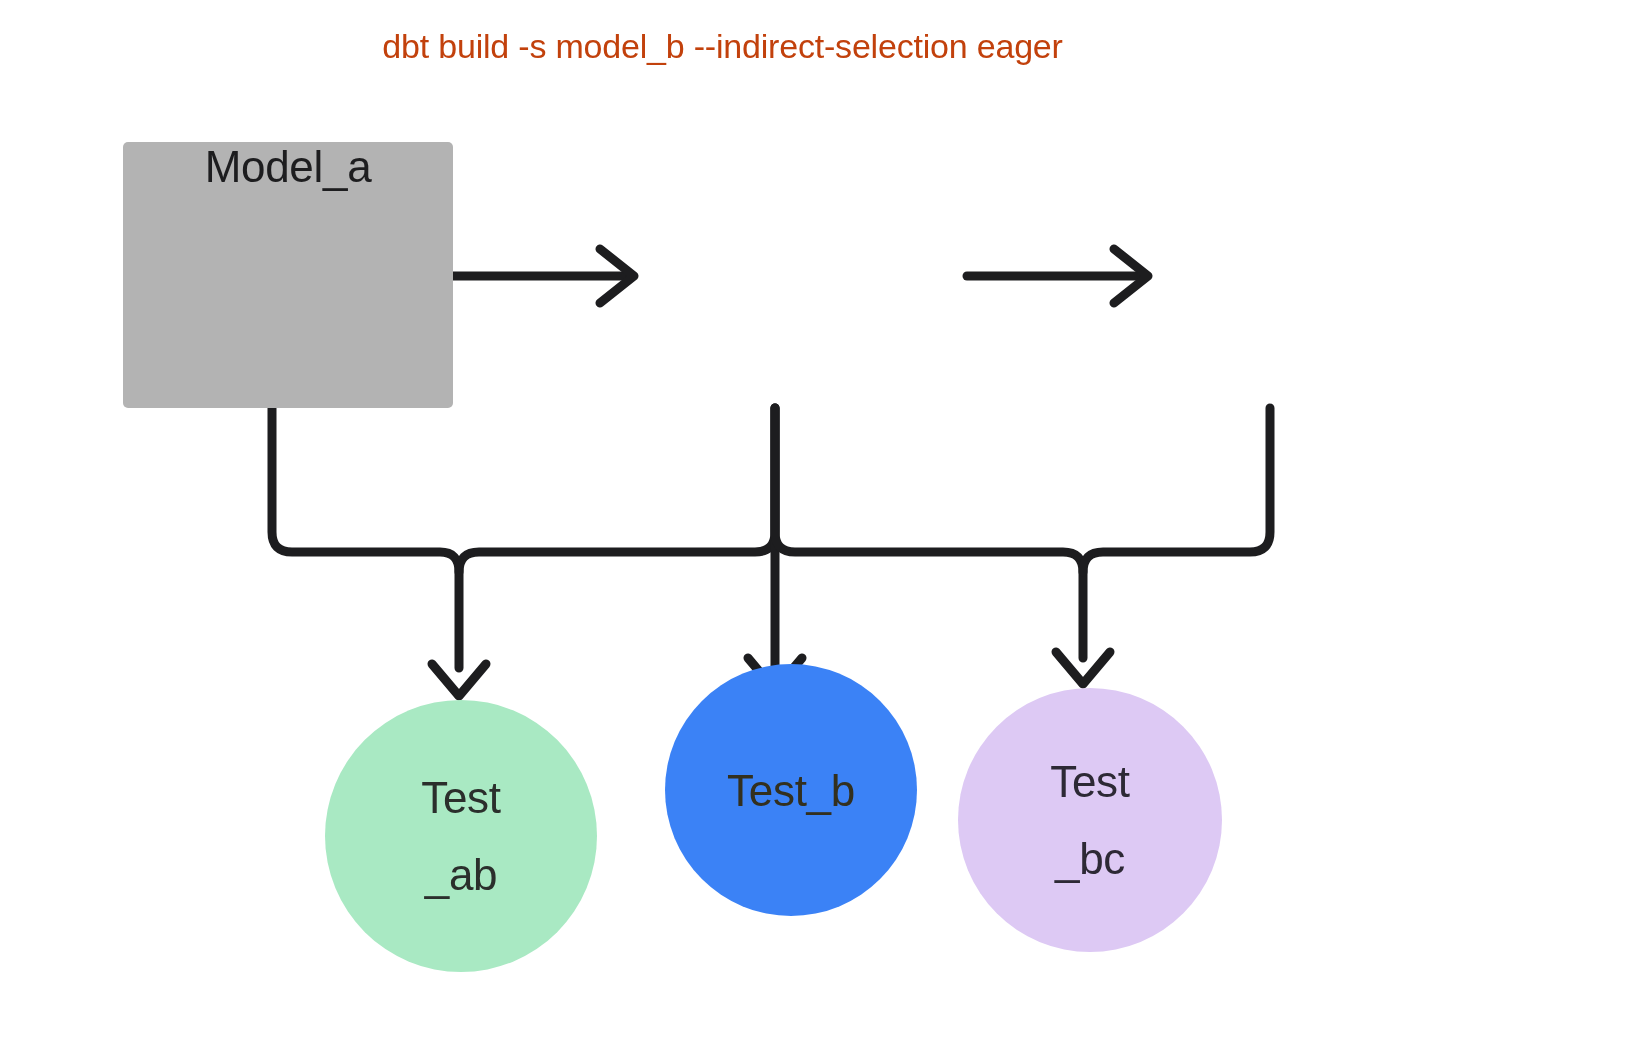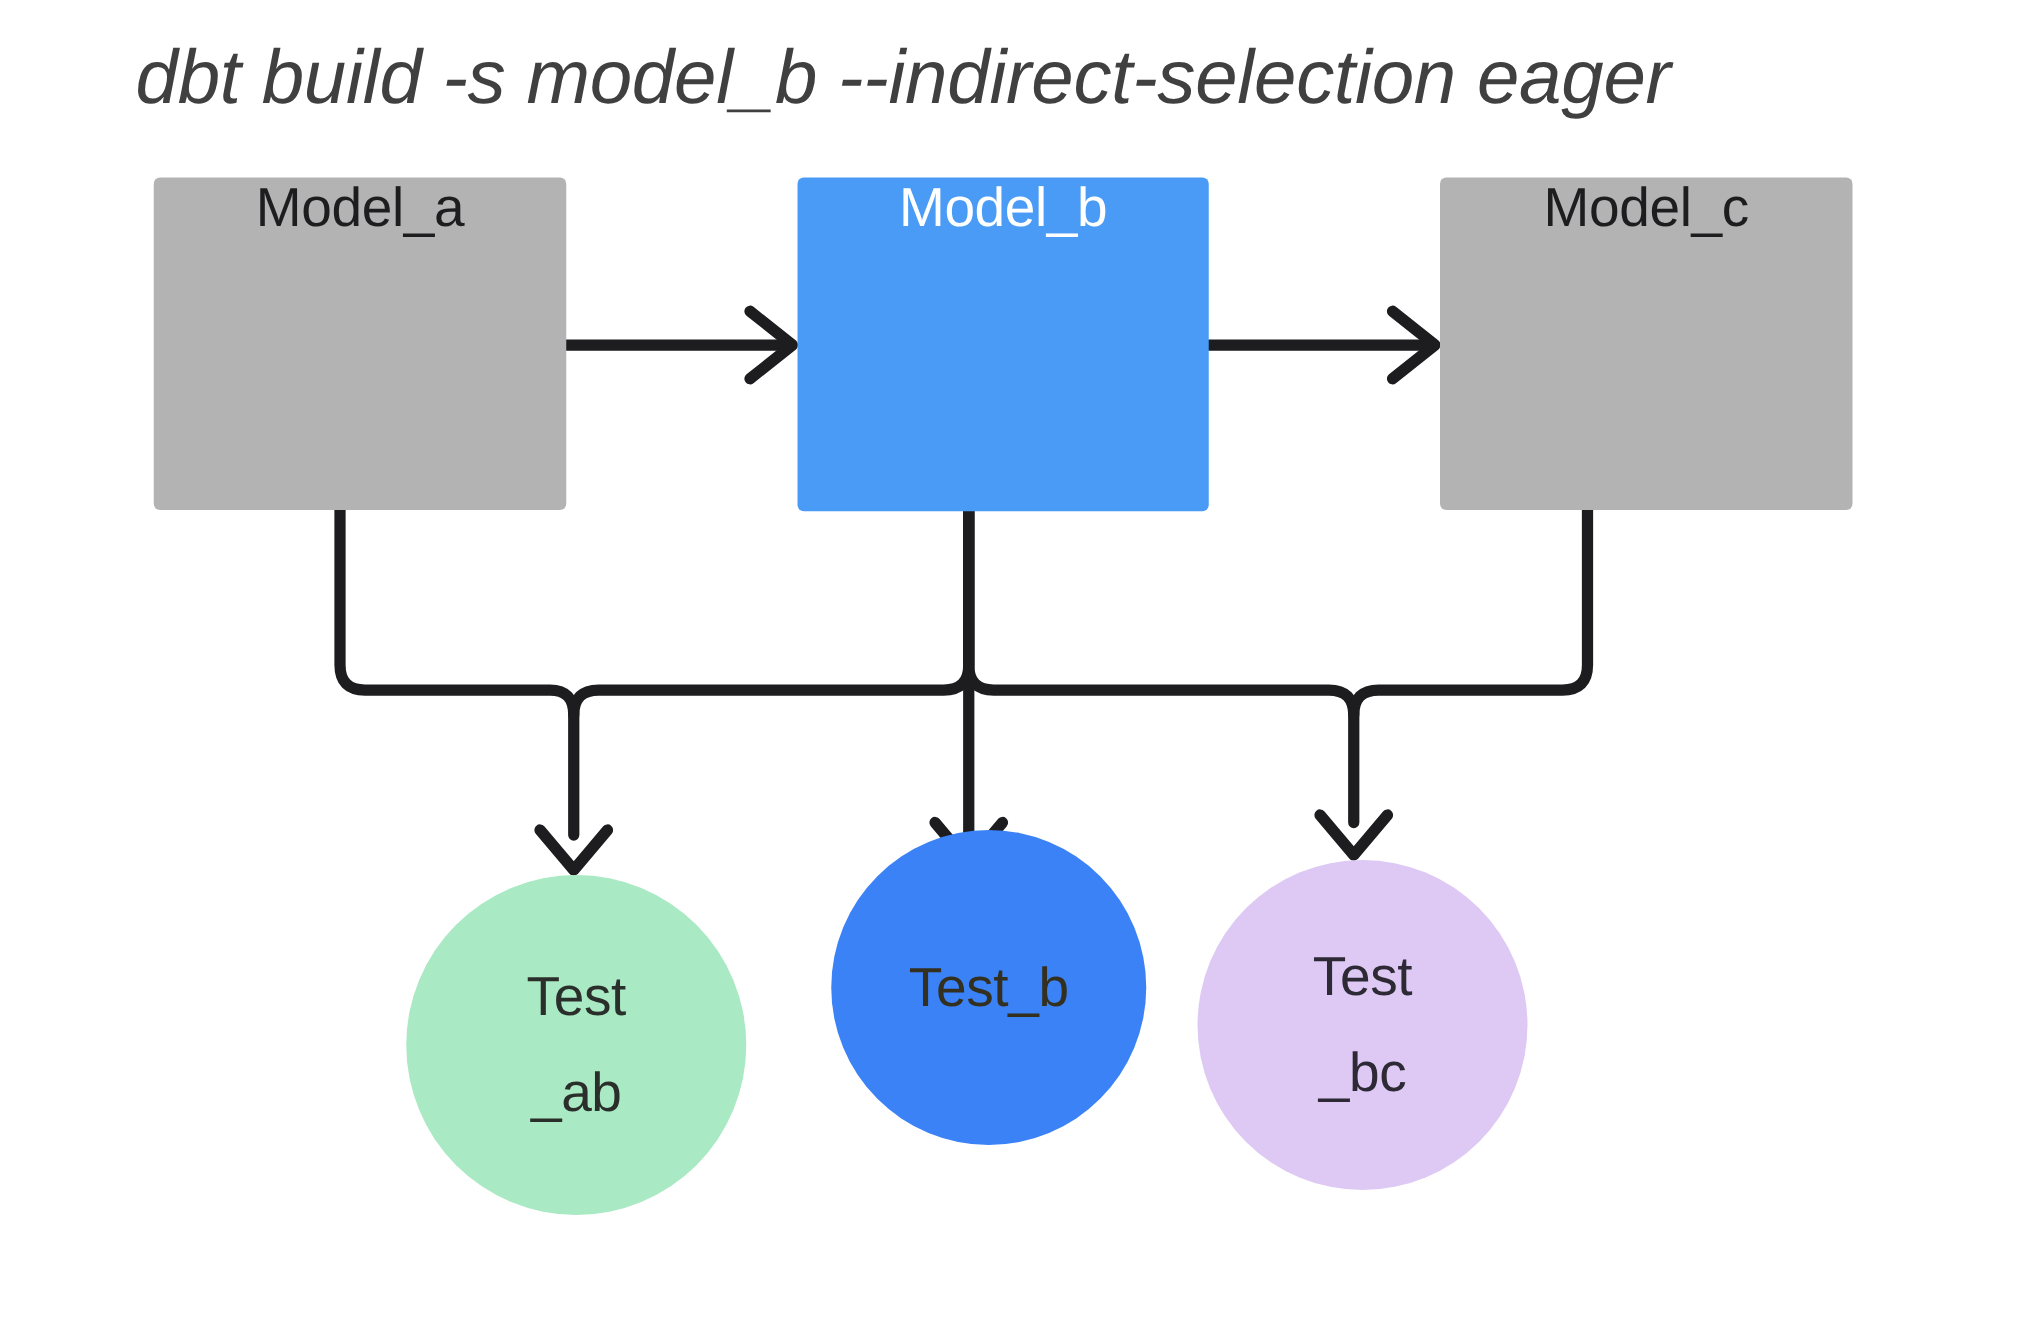--- a/index.html
+++ b/index.html
@@ -25,26 +25,25 @@
     width: 1630px;
     height: 1060px;
     pointer-events: none;
   }
   .title {
     position: absolute;
     left: 0;
     top: 28px;
     width: 1445px;
     text-align: center;
-    font-size: 61px;
+    font-size: 34px;
     line-height: 1.1;
-    color: #404040;
+    color: #c2410c;
     letter-spacing: -0.2px;
     white-space: nowrap;
-    font-style: italic;
   }
   .node-box {
     position: absolute;
     border-radius: 5px;
     display: flex;
     align-items: flex-start;
     justify-content: center;
     font-size: 44px;
     line-height: 1.15;
     letter-spacing: -0.3px;
@@ -114,27 +113,21 @@
         <path d="M 1056 652 L 1083 684 L 1110 652"></path>
       </g>
 
     </g>
   </svg>
 
   <div class="node-box" id="node-model_a" style="left: 123px; top: 142px; width: 330px; height: 266px; background: rgb(179, 179, 179); color: rgb(29, 29, 31);">
     <span>Model_a</span>
   </div>
 
-  <div class="node-box" id="node-model_b" style="left: 638px; top: 142px; width: 329px; height: 267px; background: rgb(74, 155, 245); color: rgb(255, 255, 255);">
-    <span>Model_b</span>
-  </div>
 
-  <div class="node-box" id="node-model_c" style="left: 1152px; top: 142px; width: 330px; height: 266px; background: rgb(179, 179, 179); color: rgb(29, 29, 31);">
-    <span>Model_c</span>
-  </div>
 
   <div class="node-circle" id="node-test_ab" style="left: 325px; top: 700px; width: 272px; height: 272px; background: rgb(169, 233, 195); color: rgb(43, 47, 44);">
     <span class="line">Test</span>
     <span class="line">_ab</span>
   </div>
 
   <div class="node-circle" id="node-test_b" style="left: 665px; top: 664px; width: 252px; height: 252px; background: #3b82f6; color: rgb(51, 48, 31);">
     <span class="line">Test_b</span>
   </div>
 

